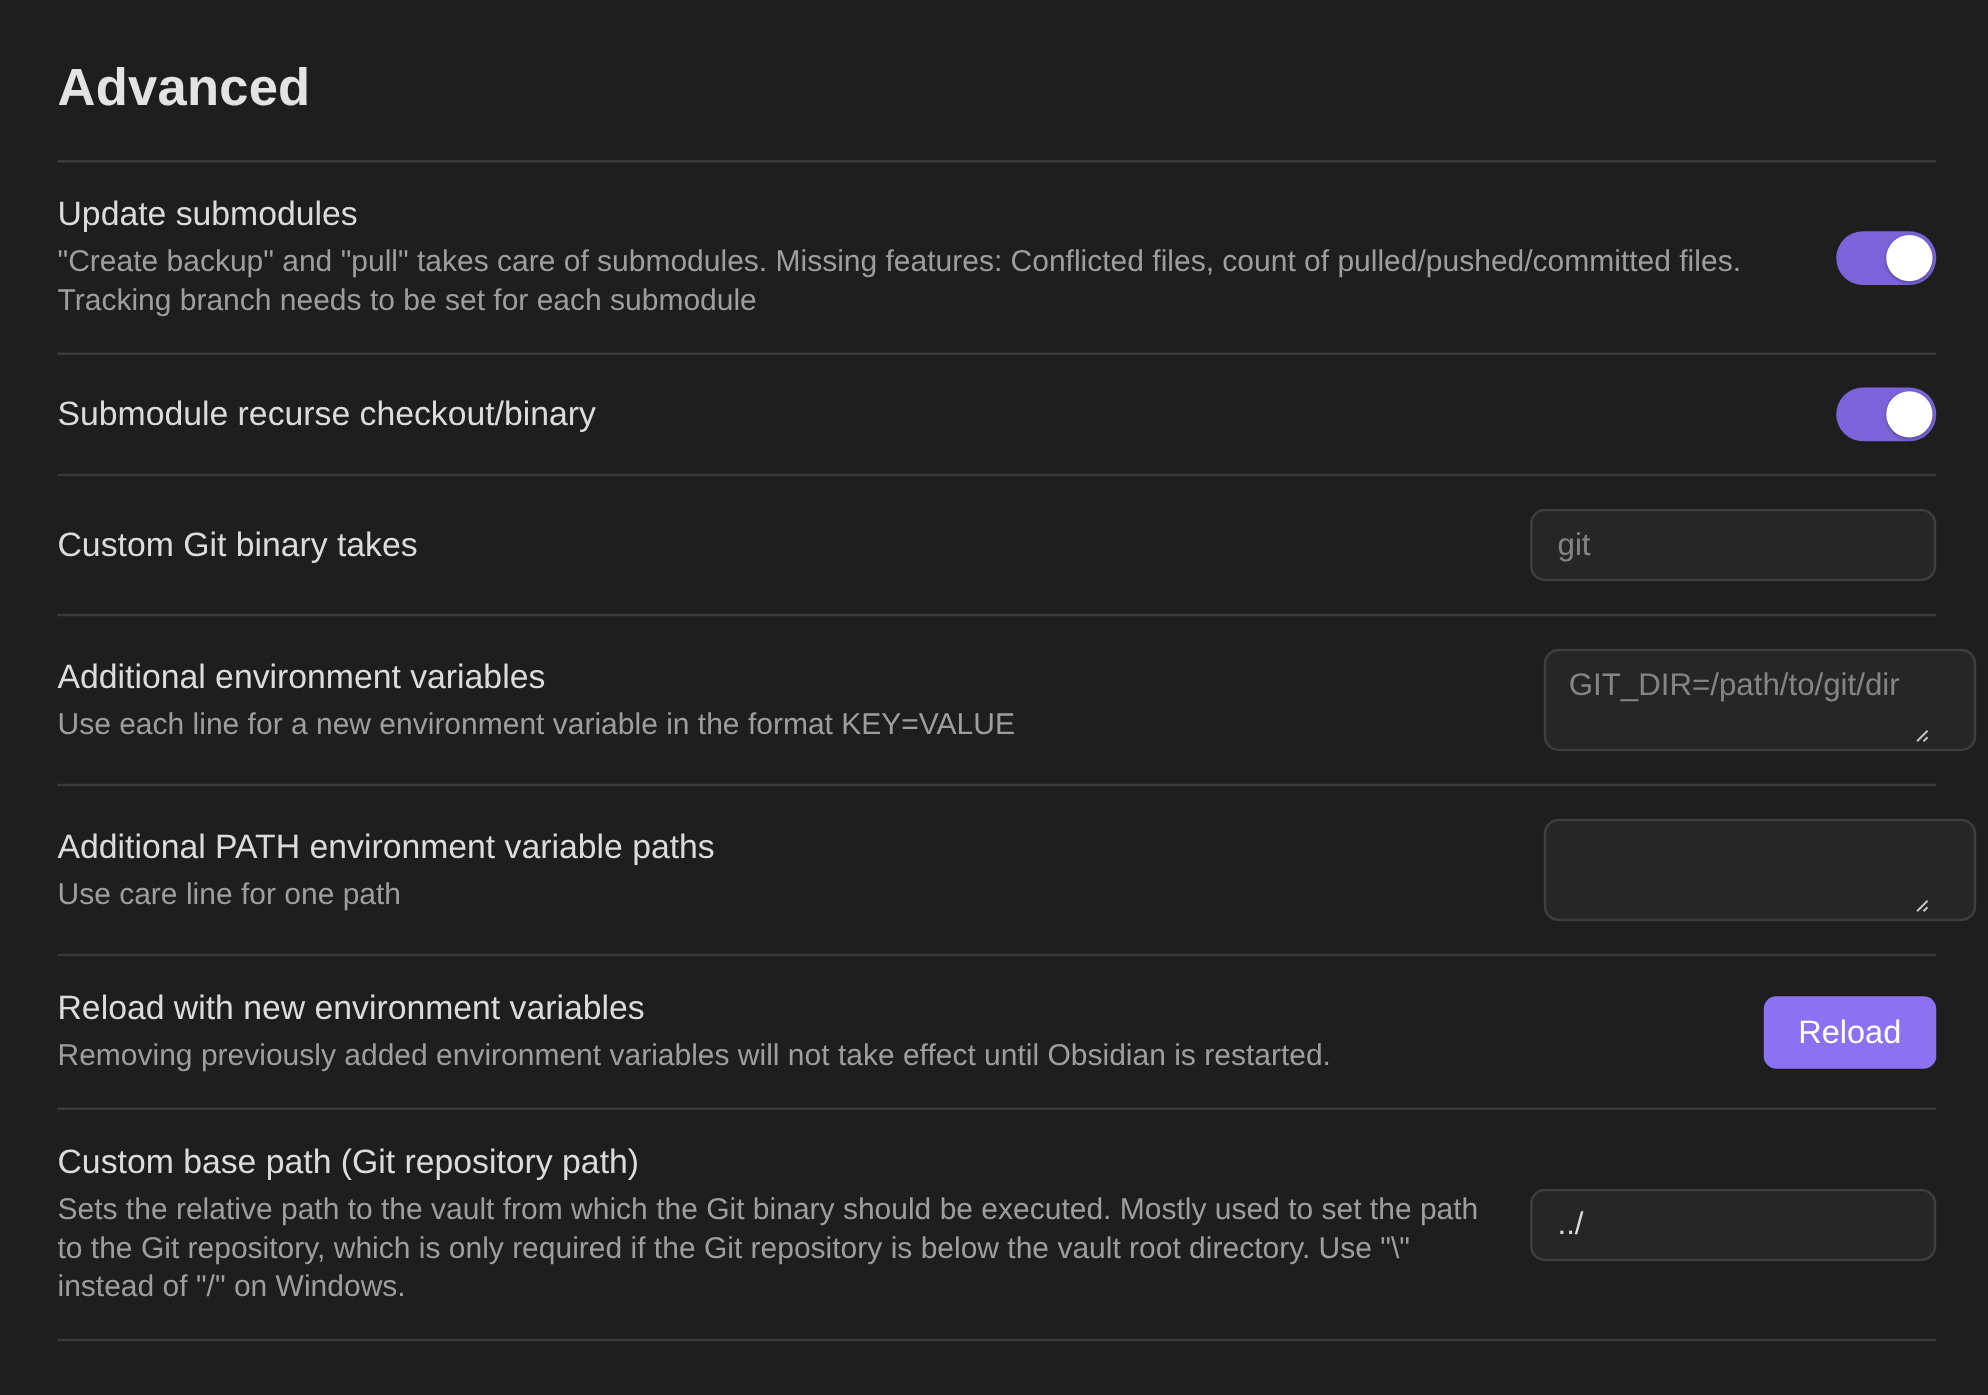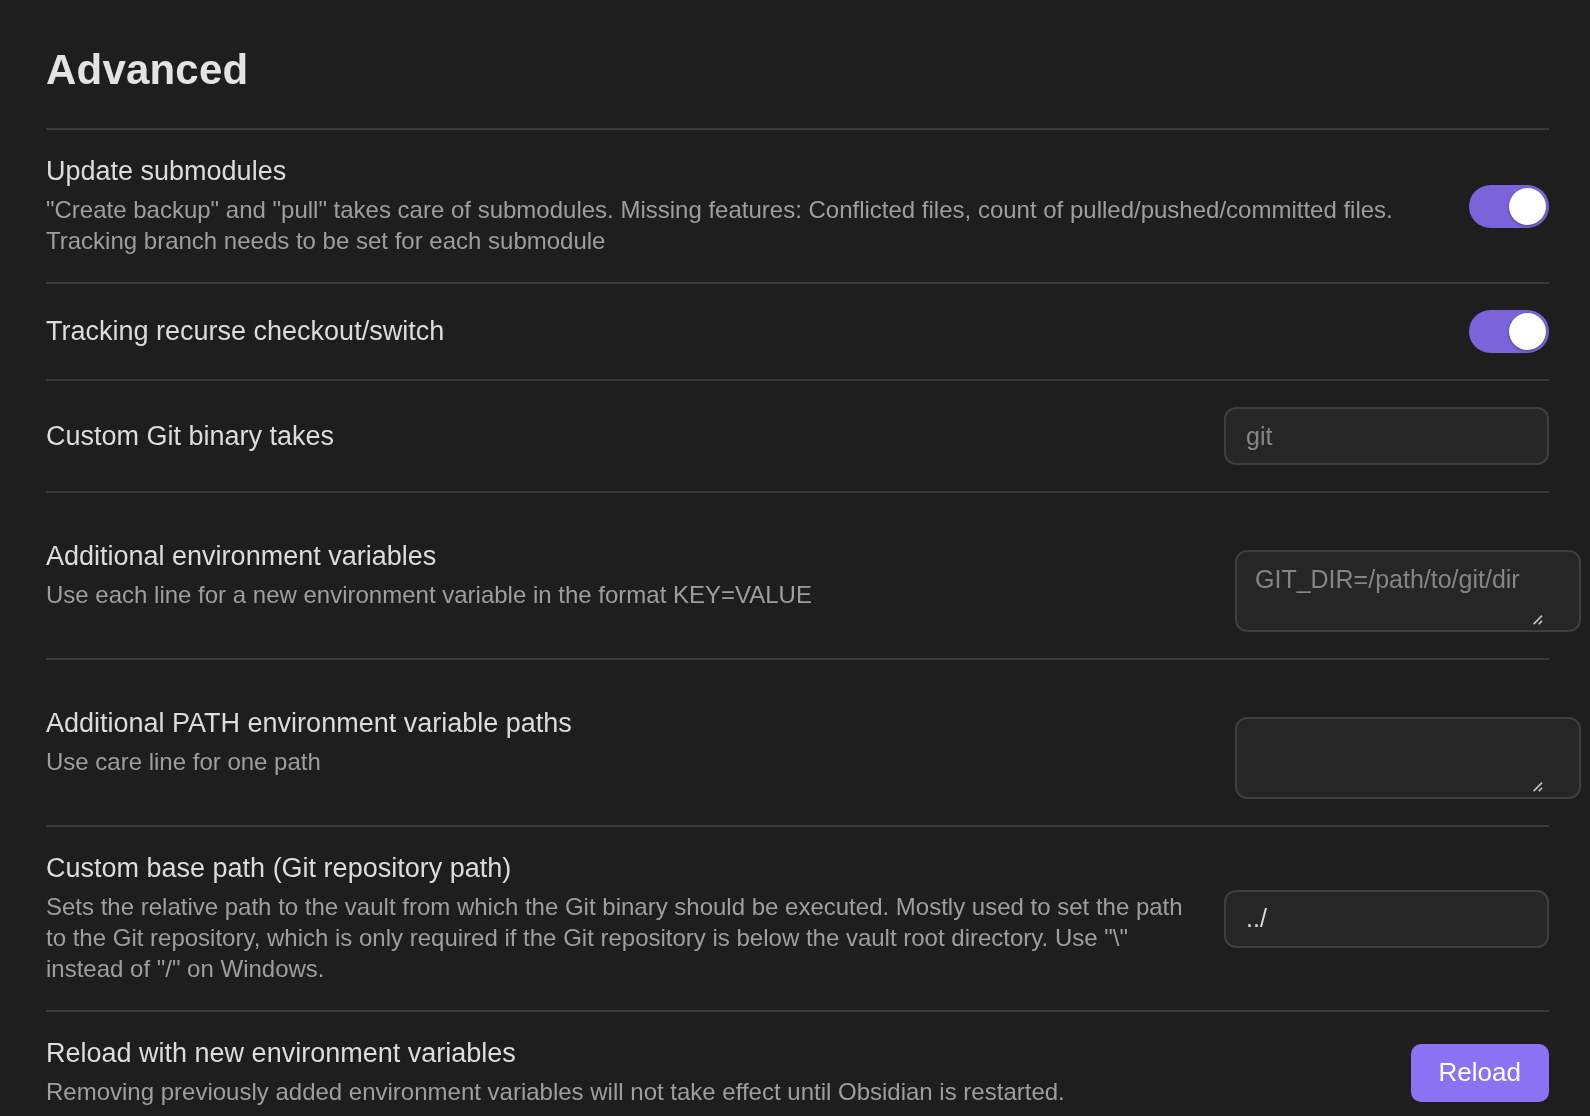--- a/index.html
+++ b/index.html
@@ -96,21 +96,21 @@
     font-size: 25px;
     outline: none;
   }
   .text-input::placeholder,
   .textarea-input::placeholder {
     color: var(--placeholder_text, #858585);
     opacity: 1;
   }
 
   
-  .textarea-wrap { position: relative; width: 314px; margin-top: 31px; }
+  .textarea-wrap { position: relative; width: 314px; }
   .textarea-input {
     display: block;
     width: 346px;
     height: 82px;
     padding: 12px 18px;
     border-radius: 12px;
     background: var(--input_background, #262626);
     border: 2px solid var(--input_border, #3e3e3e);
     color: var(--input_text, #dcdcdc);
     font-family: "Liberation Sans", sans-serif;
@@ -157,21 +157,21 @@
     </div>
     <div class="setting-control">
       <div class="toggle on">
         <div class="knob"></div>
       </div>
     </div>
   </div>
 
   <div class="setting-row">
     <div class="setting-info">
-      <div class="setting-name">Tracking recurse checkout/switch</div>
+      <div class="setting-name">Submodule recurse checkout/binary</div>
     </div>
     <div class="setting-control">
       <div class="toggle on">
         <div class="knob"></div>
       </div>
     </div>
   </div>
 
   <div class="setting-row">
     <div class="setting-info">
@@ -209,33 +209,33 @@
         <svg class="resize-grip" viewBox="0 0 16 16">
           <path d="M15 6 L6 15" stroke="#c4c4c4" stroke-width="1.7" fill="none"></path>
           <path d="M15 11.5 L11.5 15" stroke="#c4c4c4" stroke-width="1.7" fill="none"></path>
         </svg>
       </div>
     </div>
   </div>
 
   <div class="setting-row">
     <div class="setting-info">
+      <div class="setting-name">Reload with new environment variables</div>
+      <div class="setting-desc">Removing previously added environment variables will not take effect until Obsidian is restarted.</div>
+    </div>
+    <div class="setting-control">
+      <button class="cta-button">Reload</button>
+    </div>
+  </div>
+
+  <div class="setting-row">
+    <div class="setting-info">
       <div class="setting-name">Custom base path (Git repository path)</div>
       <div class="setting-desc">Sets the relative path to the vault from which the Git binary should be executed. Mostly used to set the path to the Git repository, which is only required if the Git repository is below the vault root directory. Use "\" instead of "/" on Windows.</div>
     </div>
     <div class="setting-control">
       <input type="text" class="text-input" value="../" style="">
     </div>
   </div>
 
-  <div class="setting-row">
-    <div class="setting-info">
-      <div class="setting-name">Reload with new environment variables</div>
-      <div class="setting-desc">Removing previously added environment variables will not take effect until Obsidian is restarted.</div>
-    </div>
-    <div class="setting-control">
-      <button class="cta-button">Reload</button>
-    </div>
-  </div>
-
   <div class="bottom-divider"></div>
 
 </div>
 
 </body></html>

